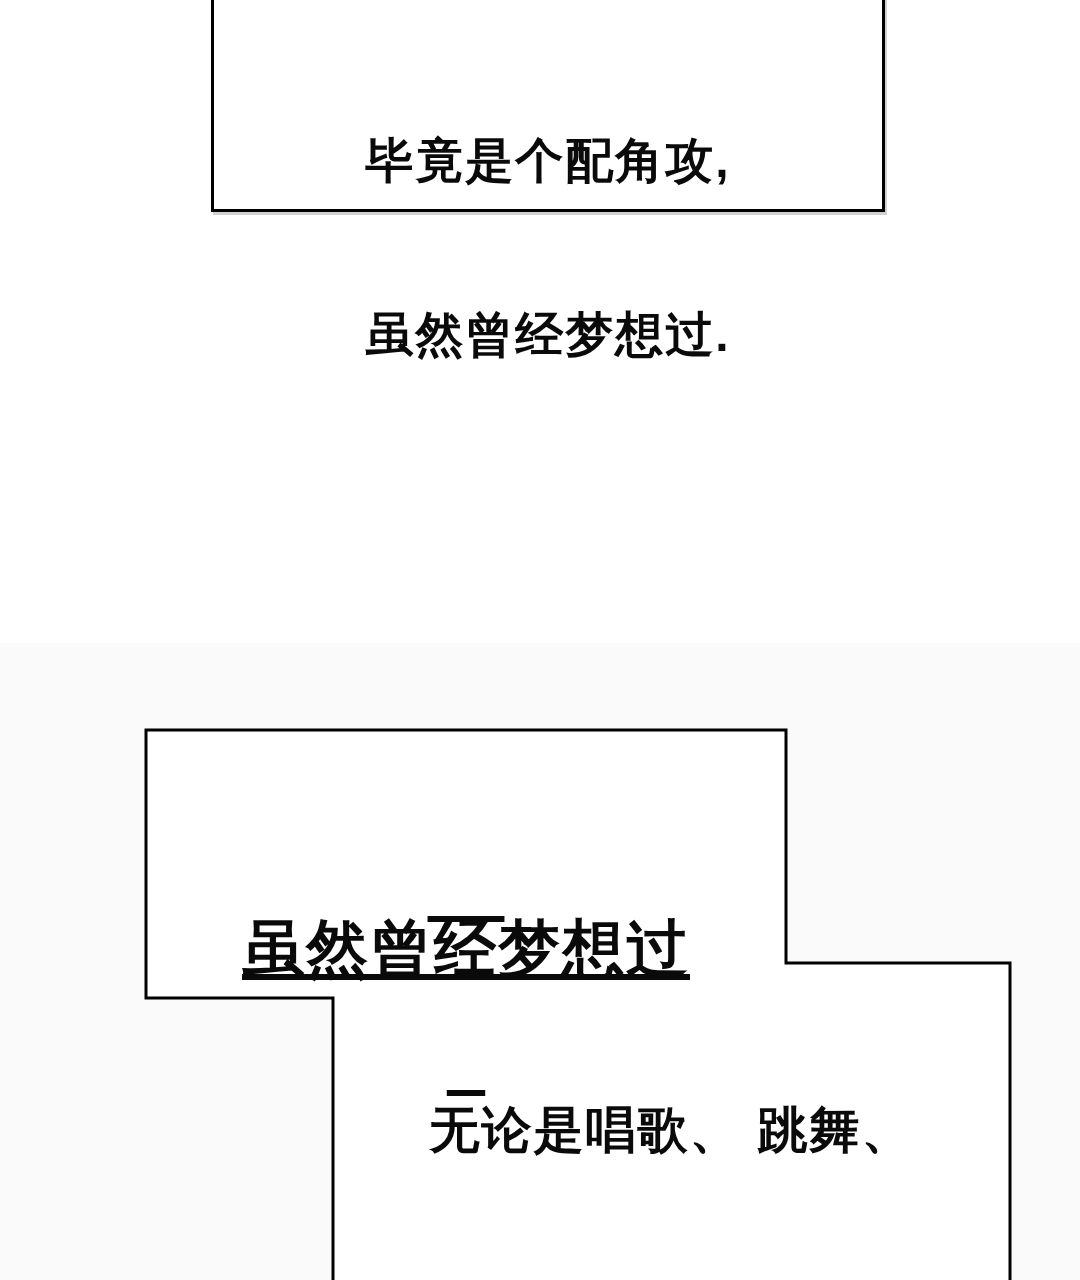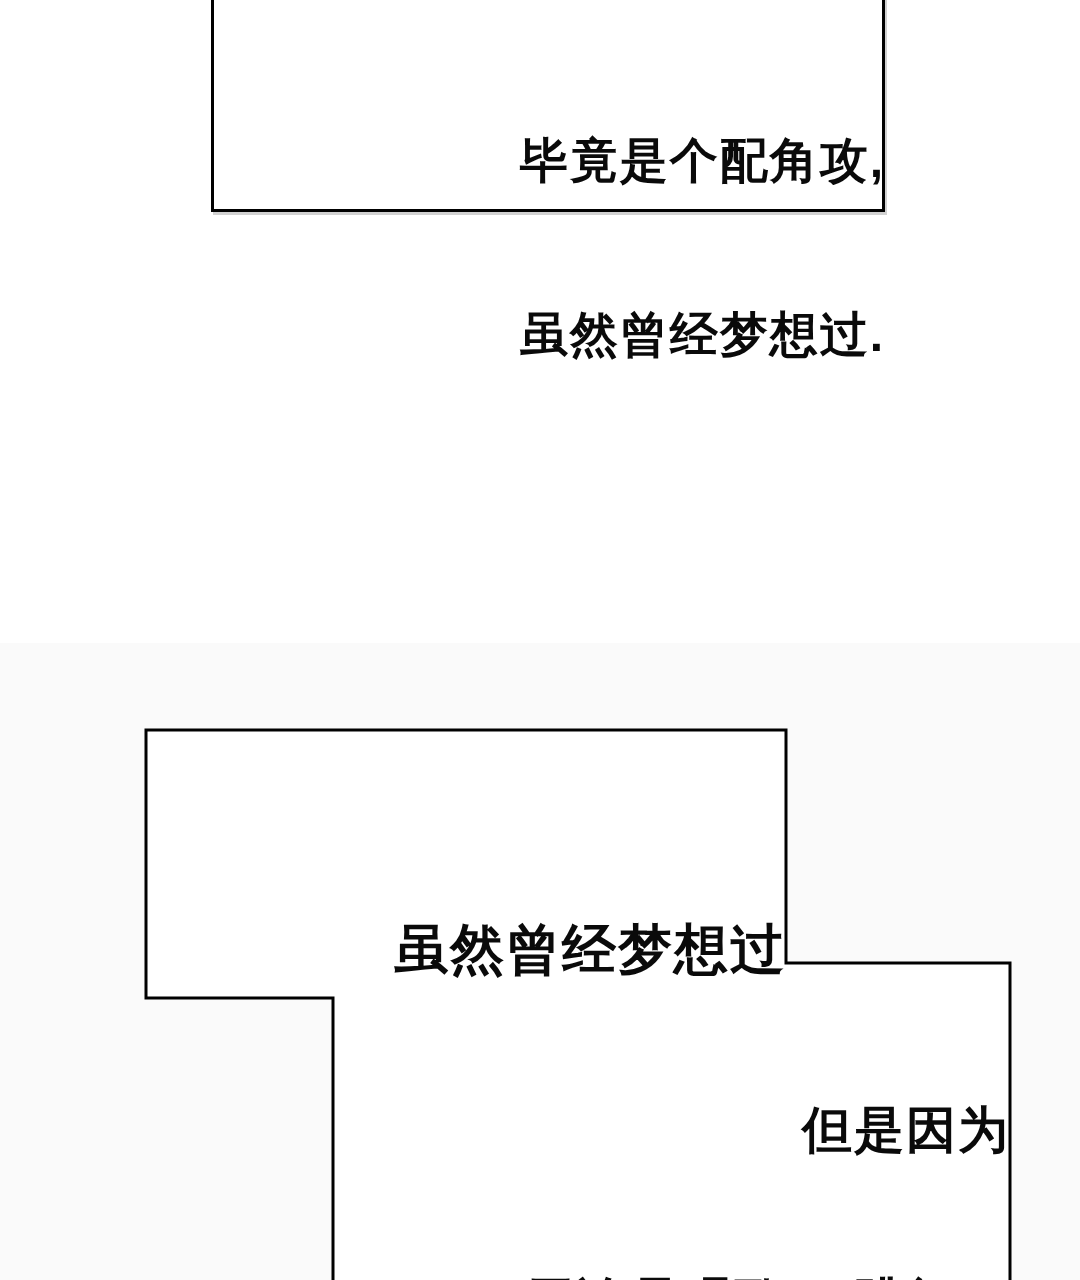--- a/index.html
+++ b/index.html
@@ -43,37 +43,38 @@
     left: 0; top: 0;
     width: 1080px; height: 1280px;
   }
   .bubble-svg path {
     fill: var(--bubble-fill);
     stroke: var(--border-color);
     stroke-width: 3;
   }
   .caption-text {
     position: absolute;
-    text-align: right;
+    text-align: center;
     font-weight: bold;
     color: var(--text-color);
     letter-spacing: 2px;
     white-space: pre;
   }
   .text-top {
     left: 211px; top: 16px;
     width: 674px;
     font-size: 48px;
     line-height: 58px;
   }
   .text-middle {
     left: 146px; top: 804px;
     width: 640px;
-    font-size: 54px;
+    font-size: 62px;
     line-height: 58px;
+    text-decoration: underline;
   }
   .text-bottom {
     left: 333px; top: 988px;
     width: 677px;
     font-size: 50px;
     line-height: 57px;
   }
 </style>
 </head>
 <body>
@@ -92,20 +93,19 @@
   <div class="caption-text text-top">
     <div>毕竟是个配角攻,</div>
     <div>虽然曾经梦想过.</div>
   </div>
 
   <div class="caption-text text-middle">
     <div>虽然曾经梦想过</div>
   </div>
 
   <div class="caption-text text-bottom">
-    <div>但是因为</div>
     <div>无论是唱歌、 跳舞、</div>
     
     
     
   </div>
 
 </div>
 
 </body></html>

